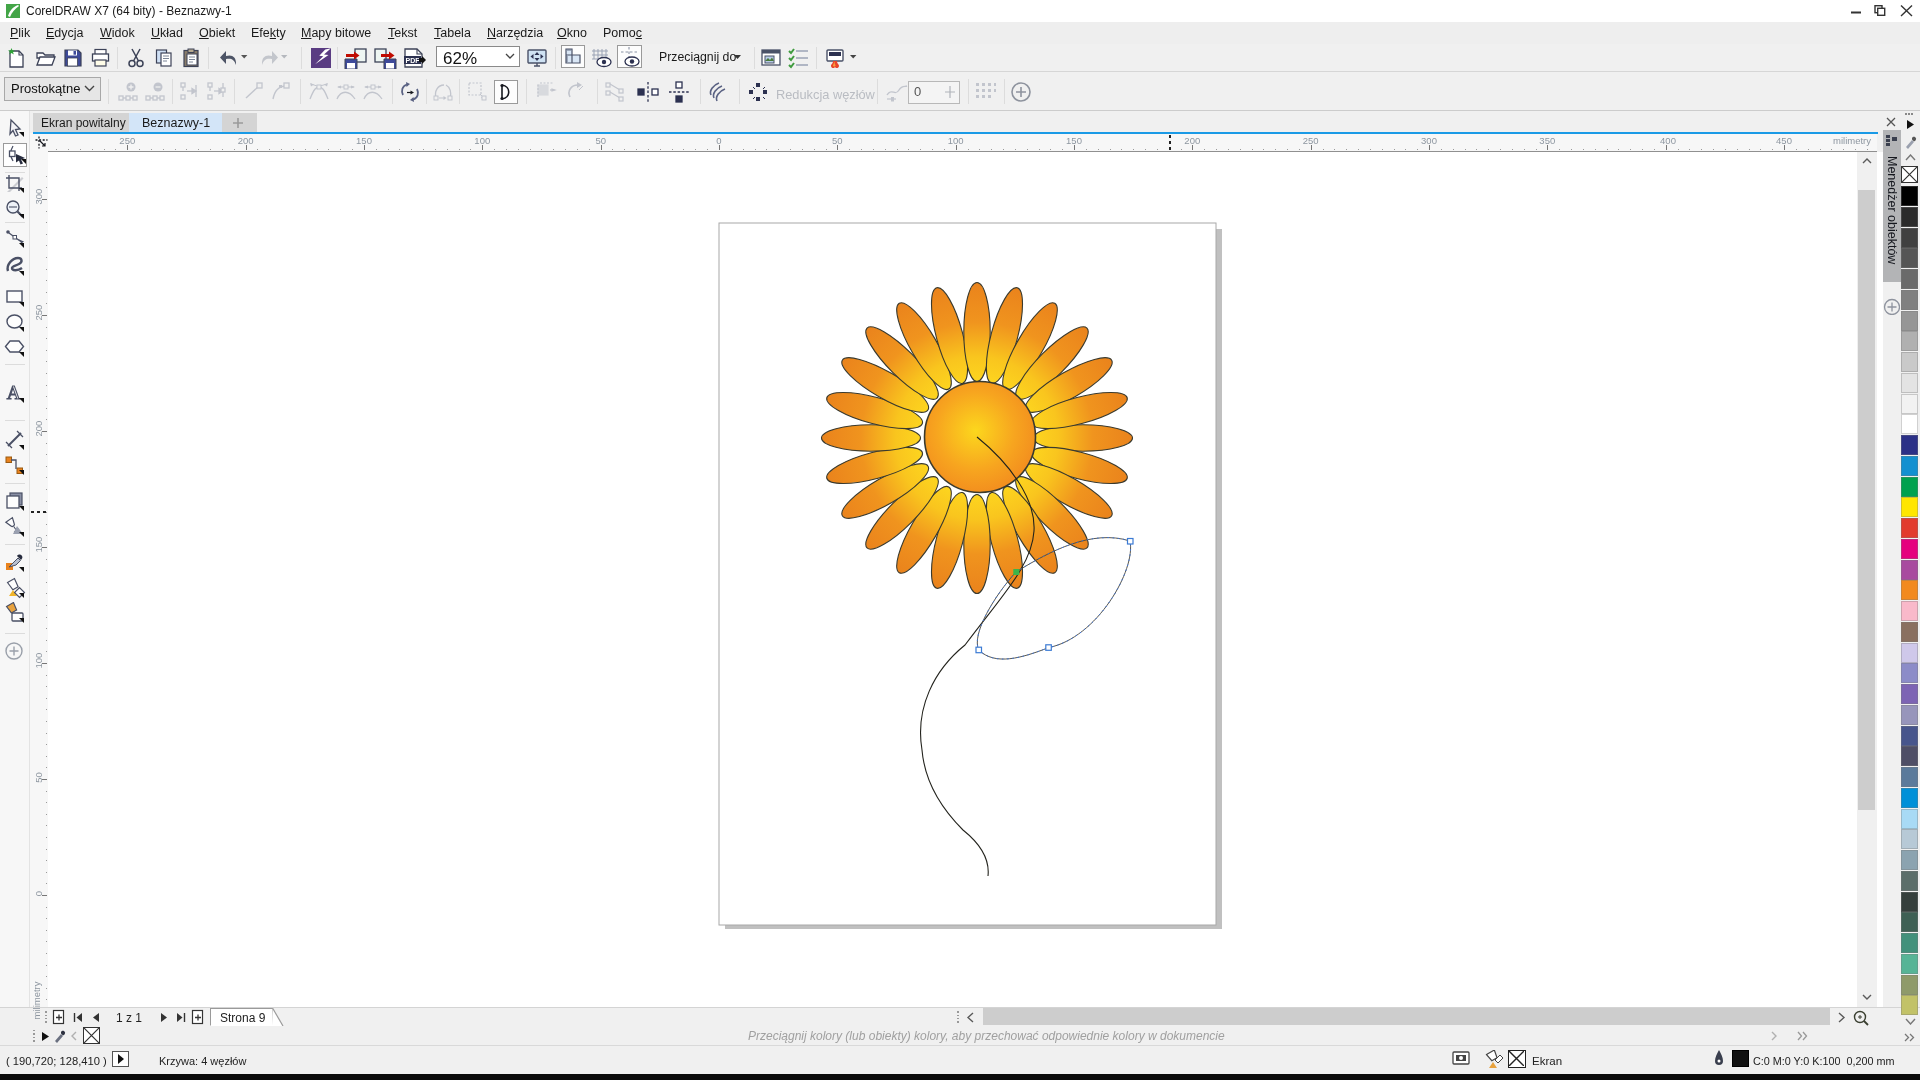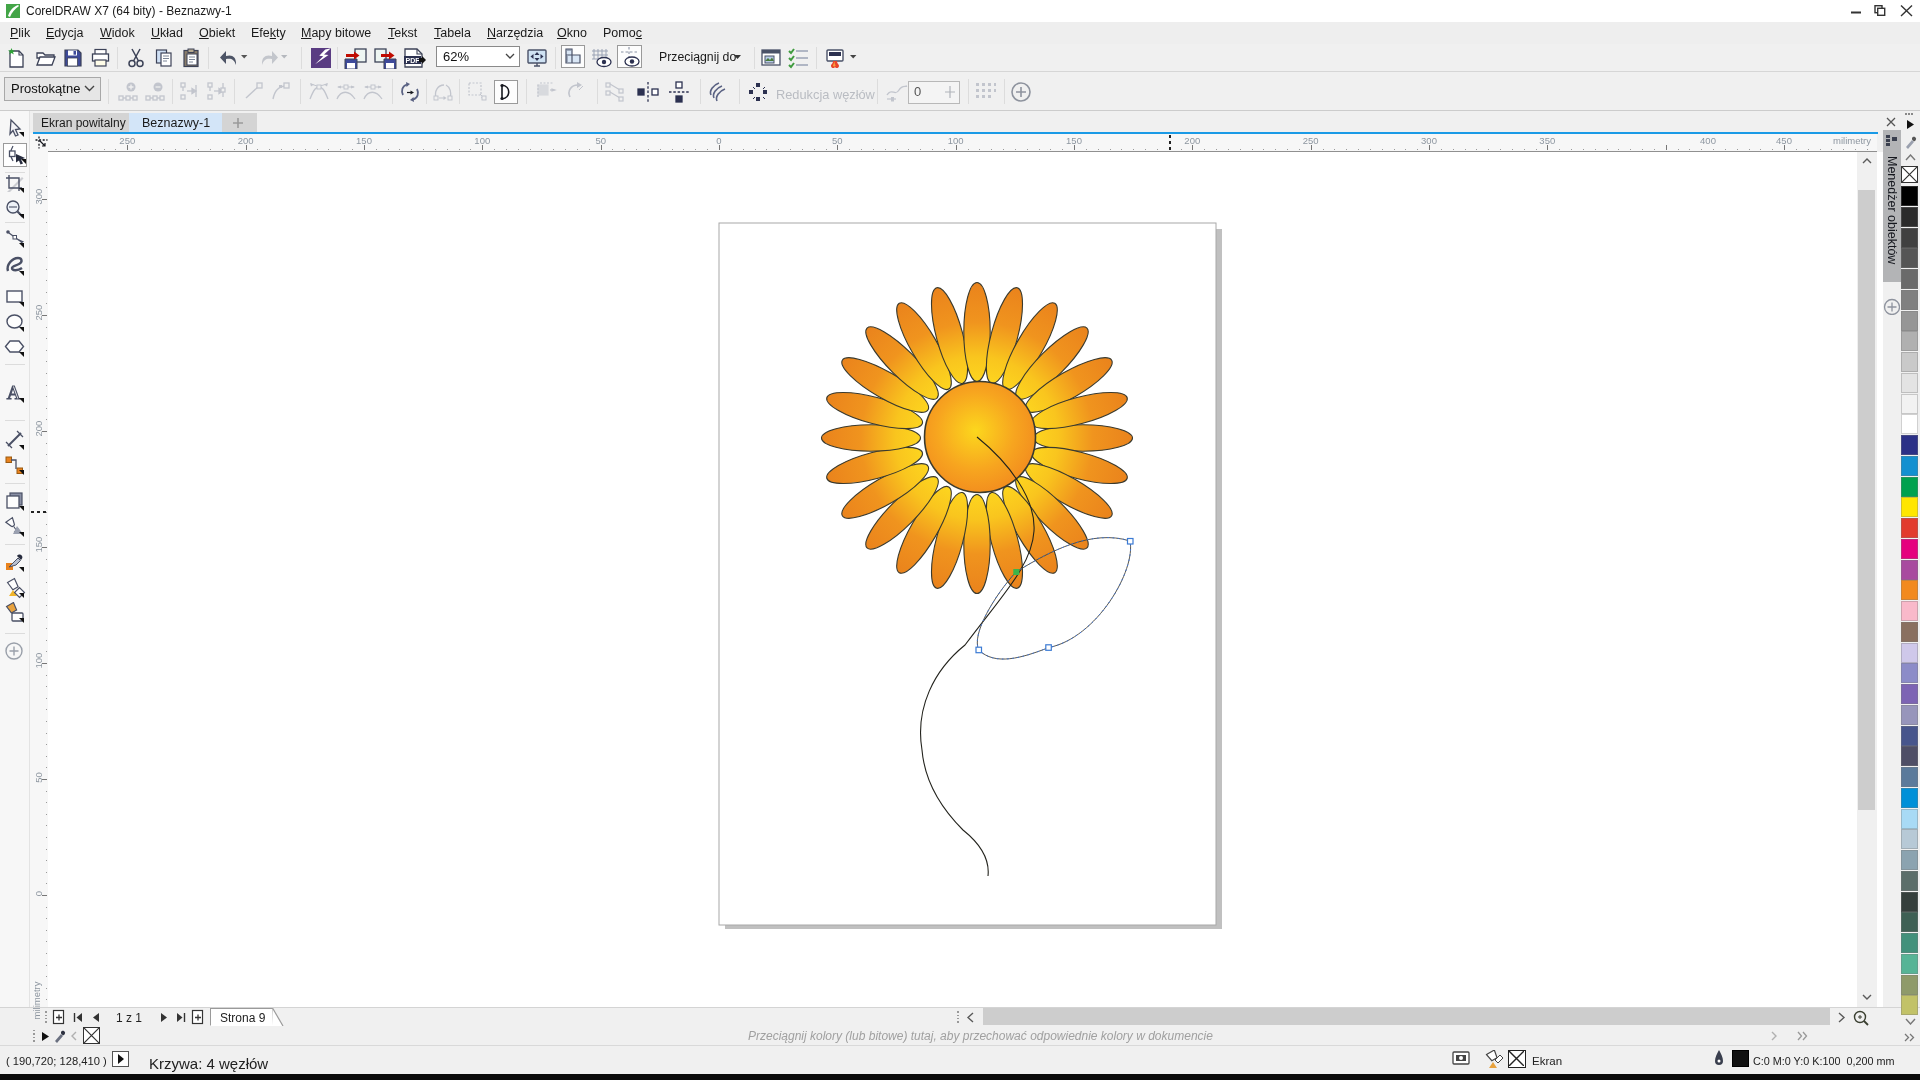--- a/index.html
+++ b/index.html
@@ -127,21 +127,21 @@
     <path d="M8,7 h8 v-2.5 l5.5,4 -5.5,4 v-2.5 h-8 z" fill="#c00c00"></path>
   </svg>
 <svg class="abs" style="left:402px;top:47px;" width="24" height="22" viewBox="0 0 24 22">
     <path d="M3,2 h12 l5,5 v13 h-17 z" fill="#fff" stroke="#3c4257" stroke-width="1.3"></path>
     <path d="M15,2 v5 h5" fill="none" stroke="#3c4257" stroke-width="1.1"></path>
     <rect x="2" y="9" width="17" height="8" fill="#2c3150"></rect>
     <text x="10.5" y="15.5" font-family="Liberation Sans" font-size="7" font-weight="bold" fill="#fff" text-anchor="middle">PDF</text>
     <path d="M17,11 h3 v-2 l4,4 -4,4 v-2 h-3 z" fill="#111"></path>
   </svg>
 <div class="abs" style="left:436px;top:46px;width:84px;height:21px;background:#fff;border:1px solid #8a8a8a"></div>
-<span class="abs" style="left:443px;top:49px;font-size:13px;color:#111;white-space:nowrap;">62%</span>
+<span class="abs" style="left:443px;top:49px;font-size:17px;color:#111;white-space:nowrap;">62%</span>
 <svg class="abs" style="left:505px;top:53px;" width="10" height="7" viewBox="0 0 10 7">
     <path d="M1,1 l4,4 4,-4" stroke="#444" stroke-width="1.3" fill="none"></path>
   </svg>
 <svg class="abs" style="left:526px;top:47px;" width="22" height="22" viewBox="0 0 22 22">
     <rect x="2" y="3" width="18" height="13" rx="1" fill="#cfe2f3" stroke="#4a5268" stroke-width="1.4"></rect>
     <path d="M8,19 h6 M11,16 v3" stroke="#4a5268" stroke-width="1.4"></path>
     <g fill="#2c3150">
       <path d="M11,5 l2.5,3 h-5 z"></path>
       <path d="M11,14 l-2.5,-3 h5 z"></path>
       <path d="M4.5,9.5 l3,-2.5 v5 z"></path>
@@ -440,21 +440,21 @@
 <span class="rlab" style="left:1074.0px;top:135px">150</span>
 <div class="abs" style="left:1074px;top:145px;width:1px;height:5px;background:#777"></div>
 <span class="rlab" style="left:1192.3px;top:135px">200</span>
 <div class="abs" style="left:1192px;top:145px;width:1px;height:5px;background:#777"></div>
 <span class="rlab" style="left:1310.7px;top:135px">250</span>
 <div class="abs" style="left:1311px;top:145px;width:1px;height:5px;background:#777"></div>
 <span class="rlab" style="left:1429.0px;top:135px">300</span>
 <div class="abs" style="left:1429px;top:145px;width:1px;height:5px;background:#777"></div>
 <span class="rlab" style="left:1547.3px;top:135px">350</span>
 <div class="abs" style="left:1547px;top:145px;width:1px;height:5px;background:#777"></div>
-<span class="rlab" style="left:1708px;top:135px">400</span>
+<span class="rlab" style="left:1668px;top:135px">400</span>
 <div class="abs" style="left:1666px;top:145px;width:1px;height:5px;background:#777"></div>
 <span class="rlab" style="left:1784.0px;top:135px">450</span>
 <div class="abs" style="left:1784px;top:145px;width:1px;height:5px;background:#777"></div>
 <div class="abs" style="left:56px;top:148.5px;width:1px;height:1.8px;background:#9a9a9a"></div>
 <div class="abs" style="left:68px;top:148.5px;width:1px;height:1.8px;background:#9a9a9a"></div>
 <div class="abs" style="left:80px;top:148.5px;width:1px;height:1.8px;background:#9a9a9a"></div>
 <div class="abs" style="left:92px;top:148.5px;width:1px;height:1.8px;background:#9a9a9a"></div>
 <div class="abs" style="left:104px;top:148.5px;width:1px;height:1.8px;background:#9a9a9a"></div>
 <div class="abs" style="left:115px;top:148.5px;width:1px;height:1.8px;background:#9a9a9a"></div>
 <div class="abs" style="left:139px;top:148.5px;width:1px;height:1.8px;background:#9a9a9a"></div>
@@ -979,34 +979,34 @@
 <svg class="abs" style="left:53px;top:1028px;" width="14" height="16" viewBox="0 0 14 16">
     <path d="M2,13 L8,6 l2,2 -6,7 z" fill="#6a7080"></path>
     <path d="M8,4 c1,-2 3.5,-1.5 4,0.5 0.3,1.5 -1,2.5 -2,3 l-2,-2 z" fill="#2c3140"></path>
   </svg>
 <svg class="abs" style="left:70px;top:1031px;" width="8" height="10" viewBox="0 0 8 10">
     <path d="M6,1 L2,5 L6,9" stroke="#b0b0b0" stroke-width="1.4" fill="none"></path>
   </svg>
 <div class="abs" style="left:83px;top:1027px;width:17px;height:17px;background:#fff;border:1px solid #333"><svg width="15" height="15" viewBox="0 0 15 15">
       <path d="M0,0 L15,15 M15,0 L0,15" stroke="#333" stroke-width="1.2"></path>
     </svg></div>
-<span class="abs" style="left:748px;top:1029px;font-size:12px;color:#a0a0a0;white-space:nowrap;font-style:italic">Przeciągnij kolory (lub bitowe) tutaj, aby przechować odpowiednie kolory w dokumencie</span>
+<span class="abs" style="left:748px;top:1029px;font-size:12px;color:#a0a0a0;white-space:nowrap;font-style:italic">Przeciągnij kolory (lub obiekty) kolory, aby przechować odpowiednie kolory w dokumencie</span>
 <svg class="abs" style="left:1770px;top:1031px;" width="8" height="10" viewBox="0 0 8 10">
     <path d="M2,1 L6,5 L2,9" stroke="#b0b0b0" stroke-width="1.4" fill="none"></path>
   </svg>
 <svg class="abs" style="left:1797px;top:1031px;" width="13" height="10" viewBox="0 0 13 10">
     <g stroke="#999" stroke-width="1.3" fill="none">
       <path d="M1,1 l3.5,4 -3.5,4 M6,1 l3.5,4 -3.5,4"></path>
     </g>
   </svg>
 <span class="abs" style="left:6px;top:1055px;font-size:11.2px;color:#222;white-space:nowrap;">( 190,720; 128,410 )</span>
 <div class="abs" style="left:112px;top:1051px;width:17px;height:16px;border:1px solid #555;background:#fff"><svg width="15" height="14" viewBox="0 0 15 14">
       <path d="M5,2 L11,7 L5,12 Z" fill="#111"></path>
     </svg></div>
-<span class="abs" style="left:149px;top:1055px;font-size:15px;color:#222;white-space:nowrap;">Krzywa: 4 węzłów</span>
+<span class="abs" style="left:159px;top:1055px;font-size:11px;color:#222;white-space:nowrap;">Krzywa: 4 węzłów</span>
 <svg class="abs" style="left:1451px;top:1051px;" width="20" height="17" viewBox="0 0 20 17">
     <rect x="2" y="1" width="16" height="12" rx="1" fill="#fff" stroke="#444" stroke-width="1.3"></rect>
     <rect x="5" y="4" width="10" height="6" fill="#444"></rect>
     <circle cx="10" cy="7" r="2" fill="#fff"></circle>
   </svg>
 <svg class="abs" style="left:1484px;top:1050px;" width="20" height="19" viewBox="0 0 20 19">
     <g transform="rotate(-30 8 6)">
       <path d="M4,2 h9 l-1.5,8 h-6 z" fill="#fff" stroke="#444" stroke-width="1.2"></path>
     </g>
     <path d="M9,12 l4,6 h-8 z" fill="#e8a23e"></path>

